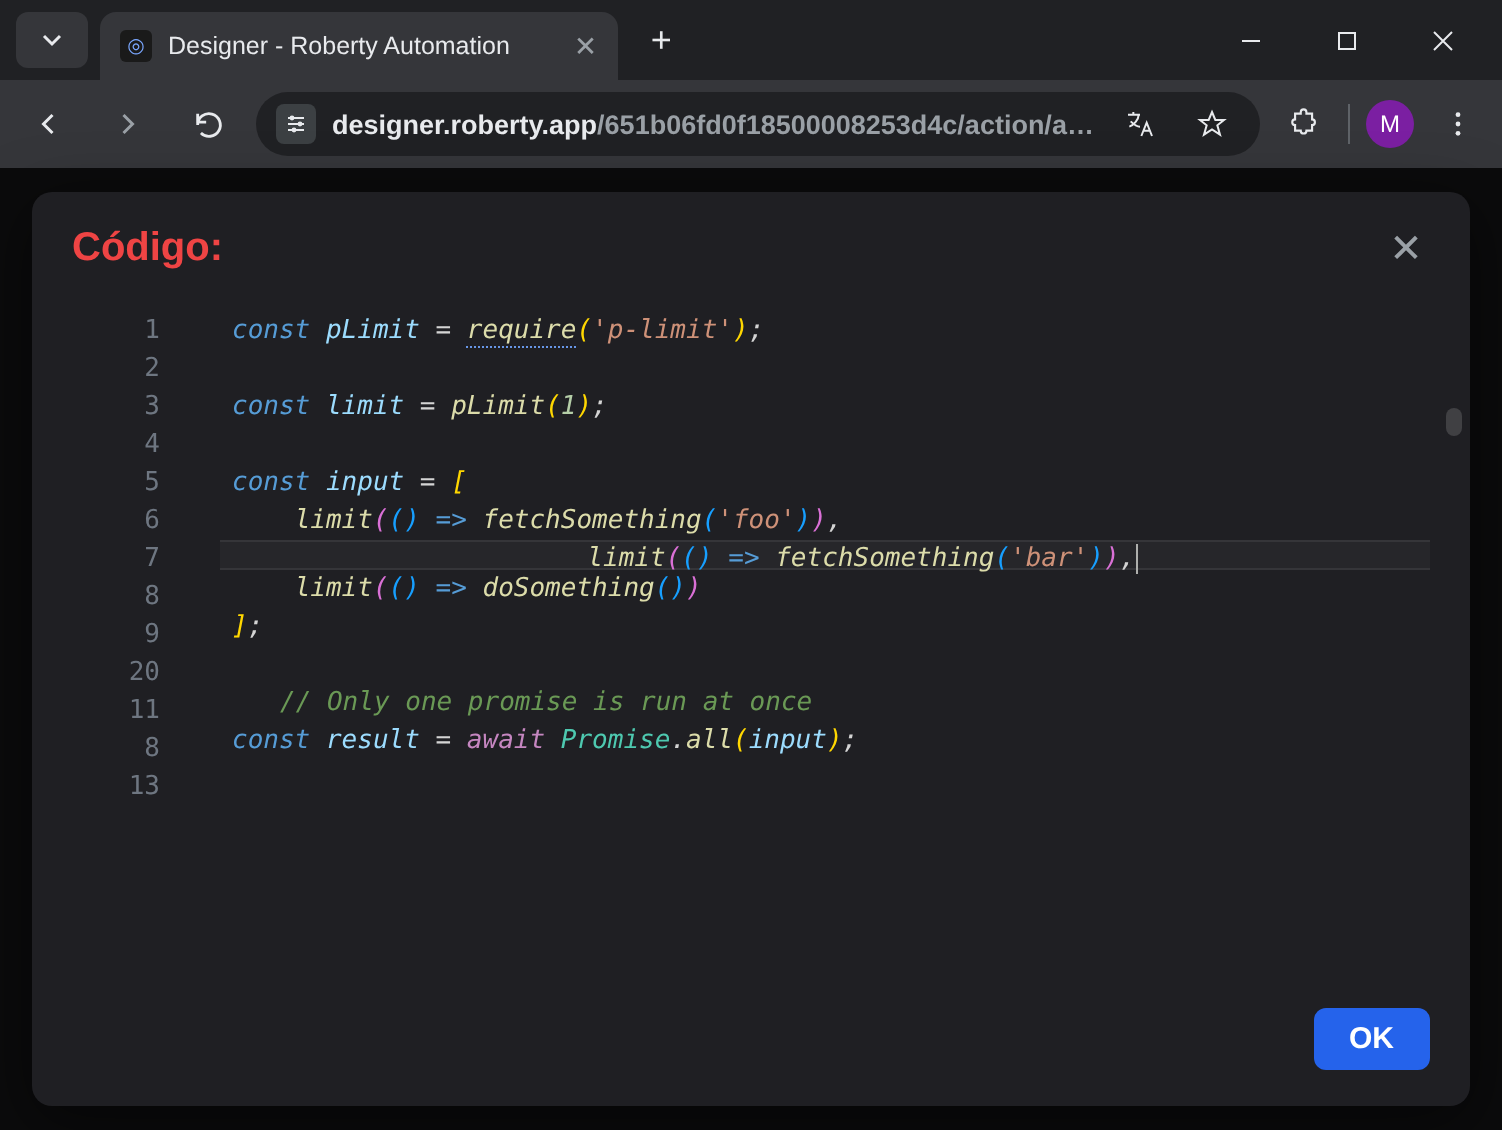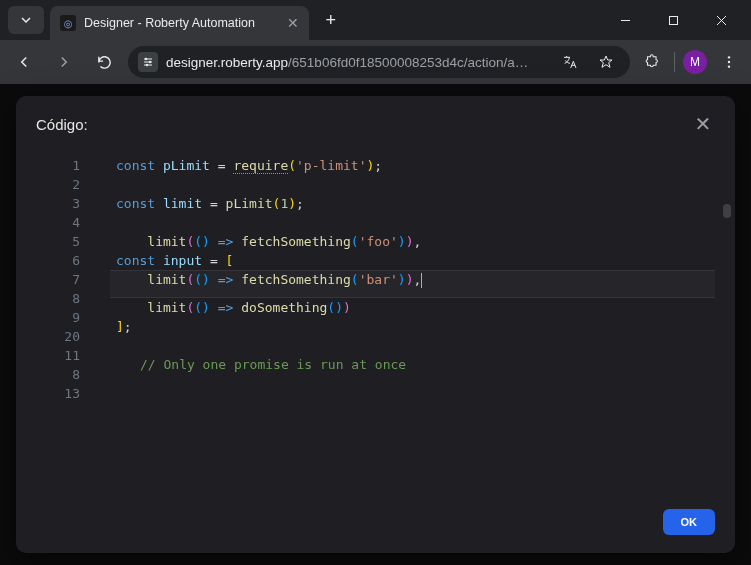--- a/index.html
+++ b/index.html
@@ -56,21 +56,21 @@
 .urlbox {
   flex: 1; height: 32px; background: #202124;
   border-radius: 16px; display:flex; align-items:center;
   padding: 0 10px; gap: 8px; color:#e8eaed; font-size: 13.5px;
   overflow:hidden;
 }
 .urlbox .site-chip {
   width: 20px; height: 20px; background:#3c4043; border-radius:4px;
   display:flex;align-items:center;justify-content:center;font-size:11px;
 }
-.urlbox .urltext { flex:1; white-space:nowrap; overflow:hidden; text-overflow:ellipsis; }
+.urlbox .urltext { flex:1; white-space:nowrap; overflow:hidden; text-overflow:ellipsis;font-weight:bold; }
 .urlbox .urltext .domain { color:#e8eaed; }
 .urlbox .urltext .path { color:#9aa0a6; }
 .toolbar-icon {
   width: 28px; height: 28px; display:flex;align-items:center;justify-content:center;
   color:#e8eaed;
 }
 .avatar {
   width: 24px; height: 24px; border-radius:50%; background:#7b1fa2;
   display:flex;align-items:center;justify-content:center;
   color:#fff; font-size:12px; font-weight:500;
@@ -84,46 +84,46 @@
 
 .modal {
   position:absolute; top:96px; left:16px; right:16px; bottom:12px;
   background:#1f1f23; border-radius:10px;
   display:flex; flex-direction:column;
   box-shadow: 0 8px 32px rgba(0,0,0,.5);
 }
 .modal-head {
   display:flex; align-items:center; padding: 16px 20px 8px 20px;
 }
-.modal-title { color:#e5e5e5; font-size:15px; font-weight:400; }
+.modal-title { color:#ef4444; font-size:20px; font-weight:700; }
 .modal-close {
   margin-left:auto; color:#9aa0a6; font-size:20px;
   width:24px;height:24px;display:flex;align-items:center;justify-content:center;
 }
 
 .editor {
   flex:1; padding: 12px 16px 16px 40px;
   font-family: "Consolas","Menlo",monospace; font-size:13px; line-height:19px;
   color:#d4d4d4; position:relative; overflow:hidden;
 }
 .gutter {
   position:absolute; left:40px; top:12px;
   text-align:right; color:#6e7681; user-select:none;
 }
 .gutter div { height:19px; padding-right: 20px; width: 44px; }
 .code {
-  position:absolute; left:100px; top:12px; right:20px;
+  position:absolute; left:100px; top:12px; right:20px;font-style:italic;
 }
 .code .line { height:19px; white-space:pre; }
 .code .line.active {
   background: rgba(255,255,255,.035);
   margin-left:-6px; padding-left:6px;
   border:1px solid rgba(255,255,255,.07);
   border-left:none; border-right:none;
-  height:28px; line-height:17px;
+  height:15px; line-height:17px;text-align:center;
 }
 .kw { color:#569cd6; }
 .kw2 { color:#c586c0; }
 .var { color:#9cdcfe; }
 .fn { color:#dcdcaa; }
 .str { color:#ce9178; }
 .num { color:#b5cea8; }
 .p1 { color:#ffd700; }
 .p2 { color:#da70d6; }
 .p3 { color:#179fff; }
@@ -135,21 +135,21 @@
 }
 .squiggle {
   border-bottom: 1px dotted #6796e6;
 }
 .modal-foot {
   display:flex; padding: 0 20px 18px 0;
 }
 .ok-btn {
   margin-left:auto; background:#2563eb; color:#fff;
   border:none; border-radius:6px; padding:7px 18px;
-  font-size:11px; font-weight:600;
+  font-size:15px; font-weight:600;
 }
 
 .vsb { position:absolute; right:4px; top:60px; width:8px; height:14px; background:rgba(255,255,255,.15); border-radius:4px; }
 </style>
 </head>
 <body>
 
 <div class="titlebar">
   <div class="chevron-btn">
     <svg width="12" height="12" viewBox="0 0 12 12">
@@ -259,26 +259,27 @@
         <div>20</div>
         <div>11</div>
         <div>8</div>
         <div>13</div>
       </div>
     <div class="code" id="code">
         <div class="line"><span class="kw">const </span><span class="var">pLimit</span><span> = </span><span class="fn squiggle">require</span><span class="p1">(</span><span class="str">'p-limit'</span><span class="p1">)</span><span>;</span></div>
         <div class="line"></div>
         <div class="line"><span class="kw">const </span><span class="var">limit</span><span> = </span><span class="fn">pLimit</span><span class="p1">(</span><span class="num">1</span><span class="p1">)</span><span>;</span></div>
         <div class="line"></div>
+        <div class="line"><span class="kw">const </span><span class="var">input</span><span> = </span><span class="p1">[</span></div>
         <div class="line"><span>    </span><span class="fn">limit</span><span class="p2">(</span><span class="p3">(</span><span class="p3">)</span><span> </span><span class="kw">=&gt;</span><span> </span><span class="fn">fetchSomething</span><span class="p3">(</span><span class="str">'foo'</span><span class="p3">)</span><span class="p2">)</span><span>,</span></div>
-        <div class="line"><span class="kw">const </span><span class="var">input</span><span> = </span><span class="p1">[</span></div>
         <div class="line active"><span>    </span><span class="fn">limit</span><span class="p2">(</span><span class="p3">(</span><span class="p3">)</span><span> </span><span class="kw">=&gt;</span><span> </span><span class="fn">fetchSomething</span><span class="p3">(</span><span class="str">'bar'</span><span class="p3">)</span><span class="p2">)</span><span>,</span><span class="cursor"></span></div>
         <div class="line"><span>    </span><span class="fn">limit</span><span class="p2">(</span><span class="p3">(</span><span class="p3">)</span><span> </span><span class="kw">=&gt;</span><span> </span><span class="fn">doSomething</span><span class="p3">(</span><span class="p3">)</span><span class="p2">)</span></div>
         <div class="line"><span class="p1">]</span><span>;</span></div>
         <div class="line"></div>
         <div class="line"><span class="cmt">// Only one promise is run at once</span></div>
+        <div class="line"><span class="kw">const </span><span class="var">result</span><span> = </span><span class="kw2">await</span><span> </span><span class="cls">Promise</span><span>.</span><span class="fn">all</span><span class="p1">(</span><span class="var">input</span><span class="p1">)</span><span>;</span></div>
       </div>
     <div class="vsb"></div>
   </div>
   <div class="modal-foot">
     <button class="ok-btn">OK</button>
   </div>
 </div>
 
 </body></html>

